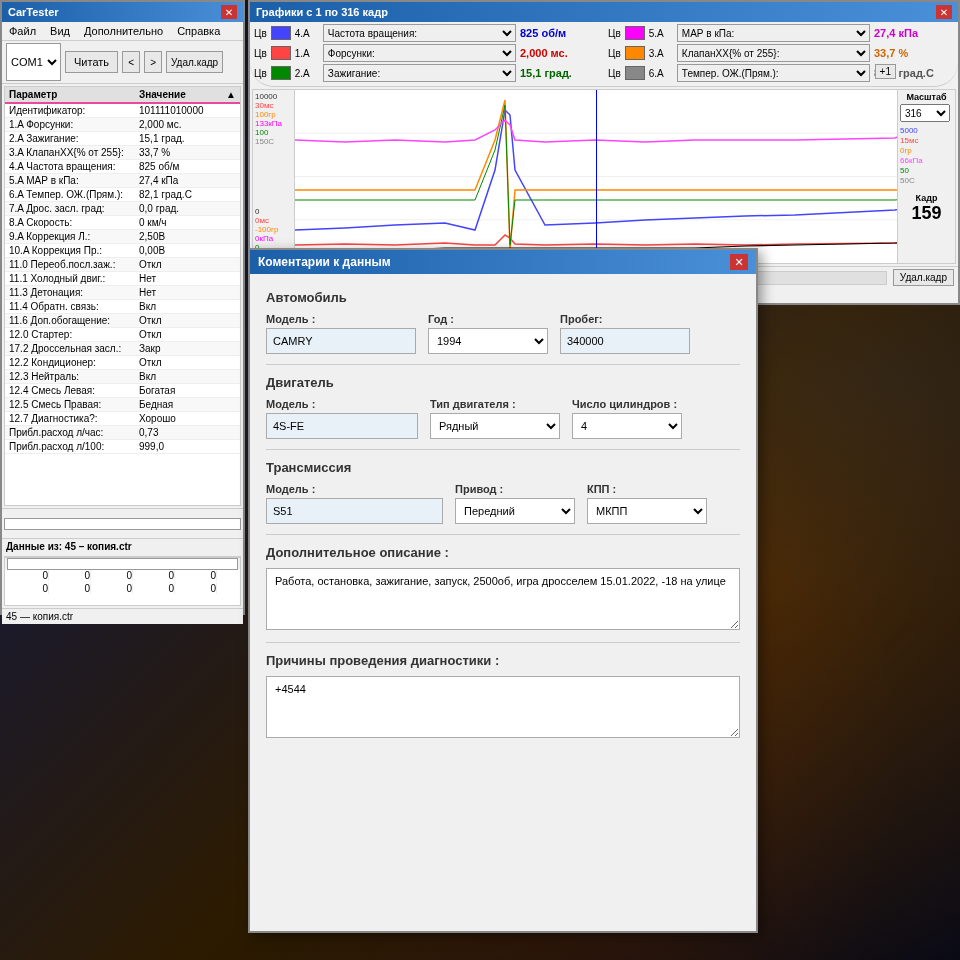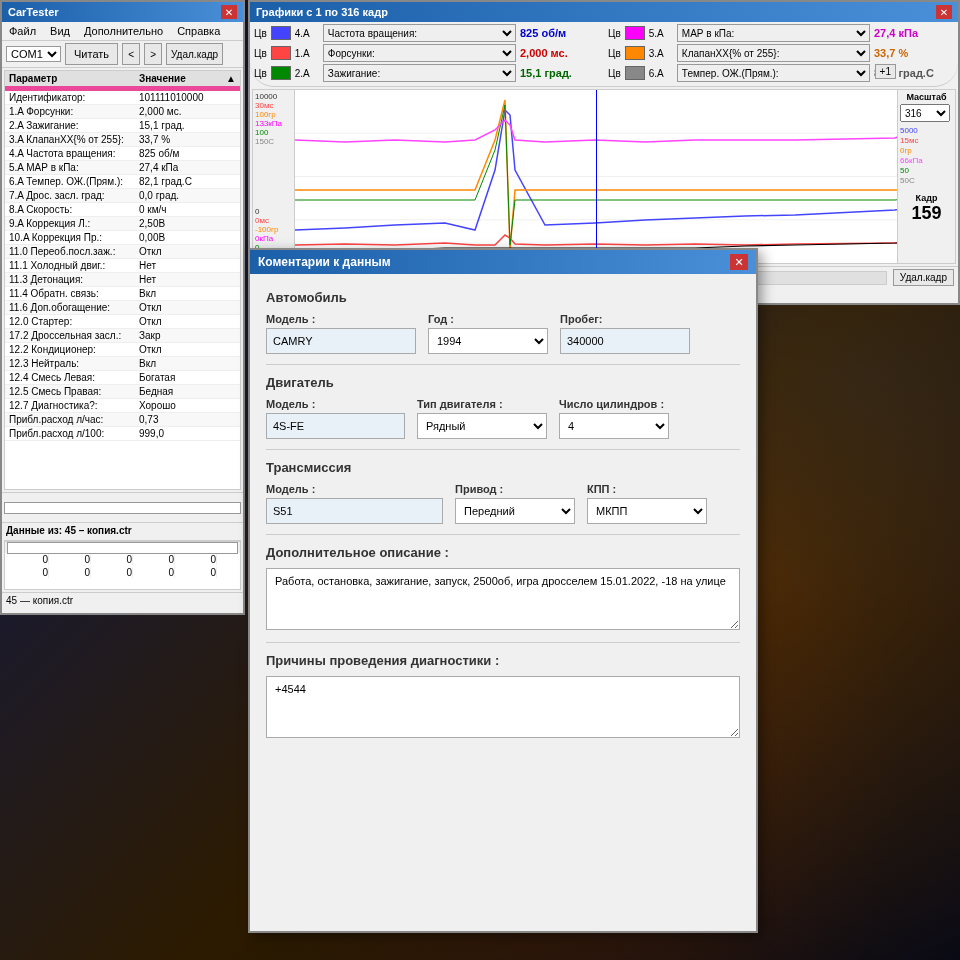--- a/index.html
+++ b/index.html
@@ -83,21 +83,21 @@
       background: #f0f0f0;
       border-bottom: 1px solid #ccc;
       display: flex;
       align-items: center;
       padding: 2px 4px;
       gap: 4px;
     }
     .com-select {
       width: 55px;
       font-size: 11px;
-      height: 16px;
+      height: 38px;
       border: 1px solid #999;
       background: white;
     }
     .read-button {
       background: #e8e8e8;
       border: 1px solid #999;
       padding: 2px 8px;
       font-size: 11px;
       cursor: pointer;
       height: 22px;
@@ -126,21 +126,21 @@
     .params-container {
       height: 420px;
       overflow-y: auto;
       background: white;
       border: 1px solid #ccc;
       margin: 2px;
     }
     .params-header {
       display: flex;
       background: #e0e0e0;
-      border-bottom: 5px solid #ec4899;
+      border-bottom: 2px solid #ec4899;
       font-weight: bold;
       font-size: 10px;
       position: sticky;
       top: 0;
     }
     .params-header .col-param { width: 130px; padding: 2px 4px; }
     .params-header .col-value { flex: 1; padding: 2px 4px; }
     .params-header .col-sort { width: 16px; padding: 2px 2px; }
     .param-row {
       display: flex;
@@ -733,21 +733,21 @@
       </div>
     </div>
 
     <hr class="section-divider">
 
     
     <div class="section-title">Двигатель</div>
     <div class="form-row">
       <div class="form-group">
         <label class="form-label">Модель :</label>
-        <input class="form-input" type="text" style="width: 139px;" value="4S-FE">
+        <input class="form-input" type="text" style="width: 152px;" value="4S-FE">
       </div>
       <div class="form-group">
         <label class="form-label">Тип двигателя :</label>
         <select class="form-select" style="width:130px;">
           <option>Рядный</option>
           <option>V-образный</option>
         </select>
       </div>
       <div class="form-group">
         <label class="form-label">Число цилиндров :</label>

